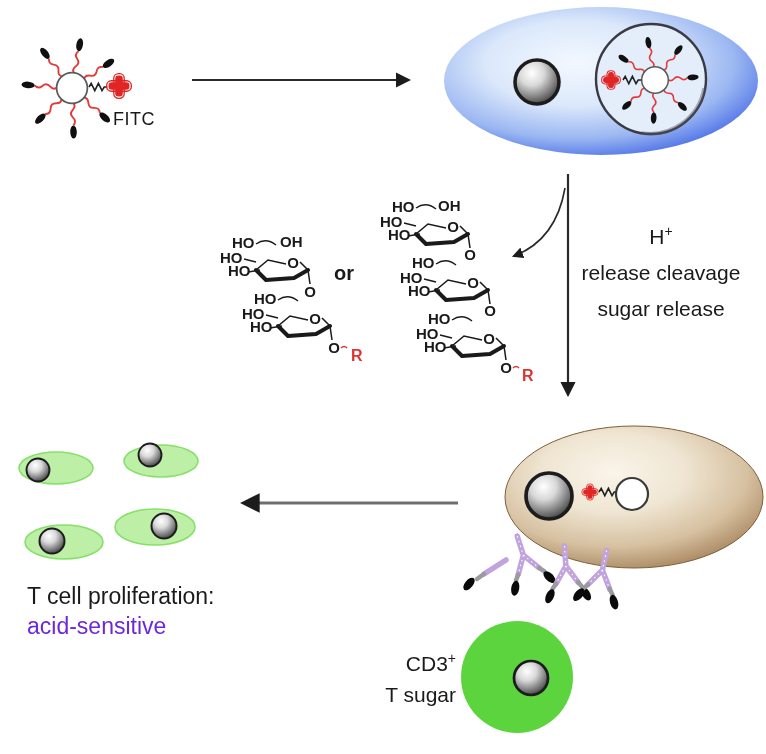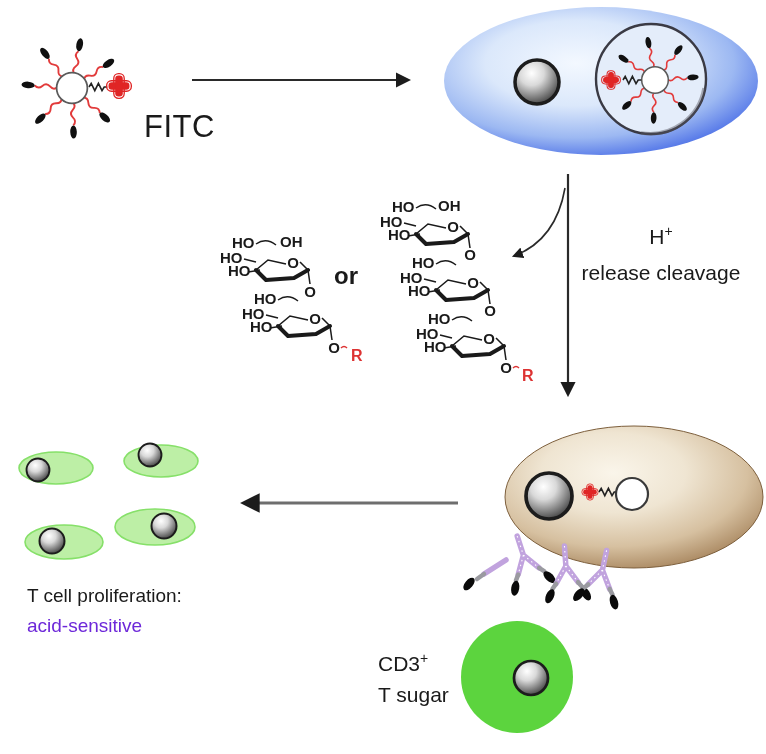--- a/index.html
+++ b/index.html
@@ -2,29 +2,29 @@
 <html><head>
 <meta charset="utf-8">
 <style>
   html,body { margin:0; padding:0; background:#fff; }
   .stage {
     position:relative; width:766px; height:754px; background:#ffffff;
     overflow:hidden; font-family:"Liberation Sans", sans-serif; color:#1a1a1a;
   }
   .stage svg { position:absolute; left:0; top:0; }
   .lbl { position:absolute; white-space:nowrap; }
-  .lbl-fitc { left:113px; top:109px; font-size:31px; letter-spacing:0.5px;margin-left:31px; }
+  .lbl-fitc { left:113px; top:109px; font-size:18px; letter-spacing:0.5px; }
   .lbl-process { left:572px; top:213px; width:178px; text-align:center;
                  font-size:21px; line-height:36px; }
   .lbl-process sup { font-size:14px; }
-  .lbl-or { left:334px; top:262px; font-size:24px; font-weight:700; }
-  .lbl-cd3 { left:378px; top:643px; width:92px; text-align:left;
+  .lbl-or { left:334px; top:262px; font-size:20px; font-weight:700; }
+  .lbl-cd3 { left:364px; top:643px; width:92px; text-align:right;
              font-size:21px; line-height:31px; }
   .lbl-cd3 sup { font-size:14px; }
-  .lbl-result { left:27px; top:581px; font-size:19px; line-height:30px; }
+  .lbl-result { left:27px; top:581px; font-size:23px; line-height:30px; }
   .lbl-result .blue { color:#6d28d9; }
   
   text.chem { font-family:"Liberation Sans", sans-serif; font-size:15px;
               font-weight:700; fill:#1a1a1a; }
   text.chemR { font-family:"Liberation Sans", sans-serif; font-size:16px;
                font-weight:700; fill:#dd3333; }
 </style>
 </head>
 <body>
 
@@ -194,20 +194,21 @@
     <ellipse cx="64" cy="542" rx="39" ry="17" fill="#bdefa6" stroke="#86e069" stroke-width="1.6"></ellipse>
     <use href="#sphere" transform="translate(52,541) scale(1.25)"></use>
   </g>
 </svg>
 
 <div class="lbl lbl-fitc">FITC</div>
 
 <div class="lbl lbl-process">
   <div><span>H</span><sup>+</sup></div>
   <div>release cleavage</div>
+  <div>sugar release</div>
 </div>
 
 <div class="lbl lbl-or">or</div>
 
 <div class="lbl lbl-cd3">
   <div><span>CD3</span><sup>+</sup></div>
   <div>T sugar</div>
 </div>
 
 <div class="lbl lbl-result">

